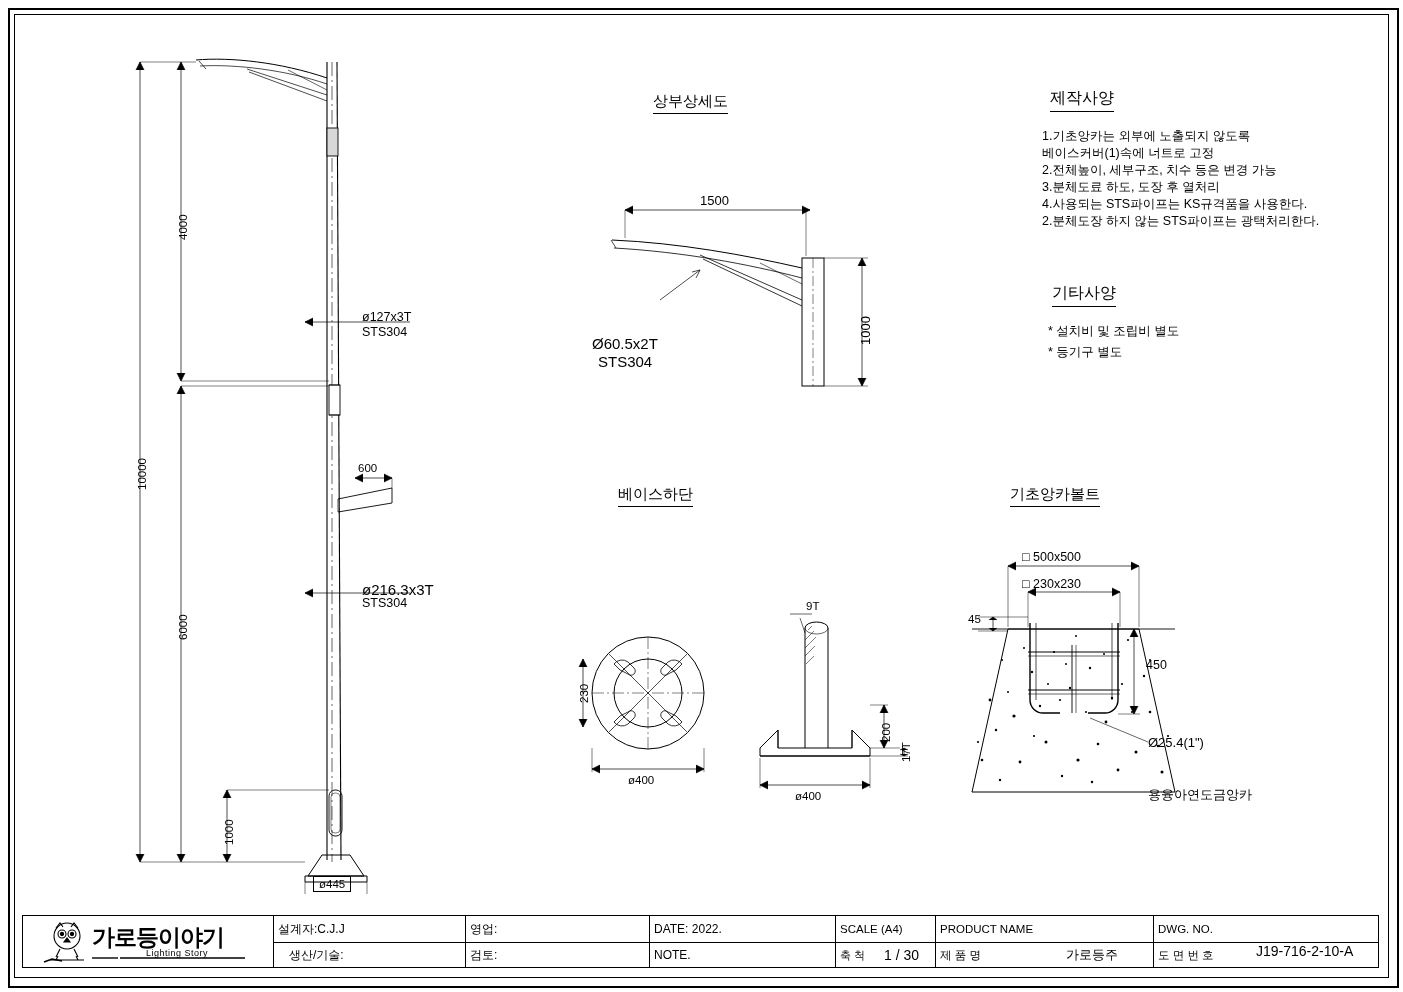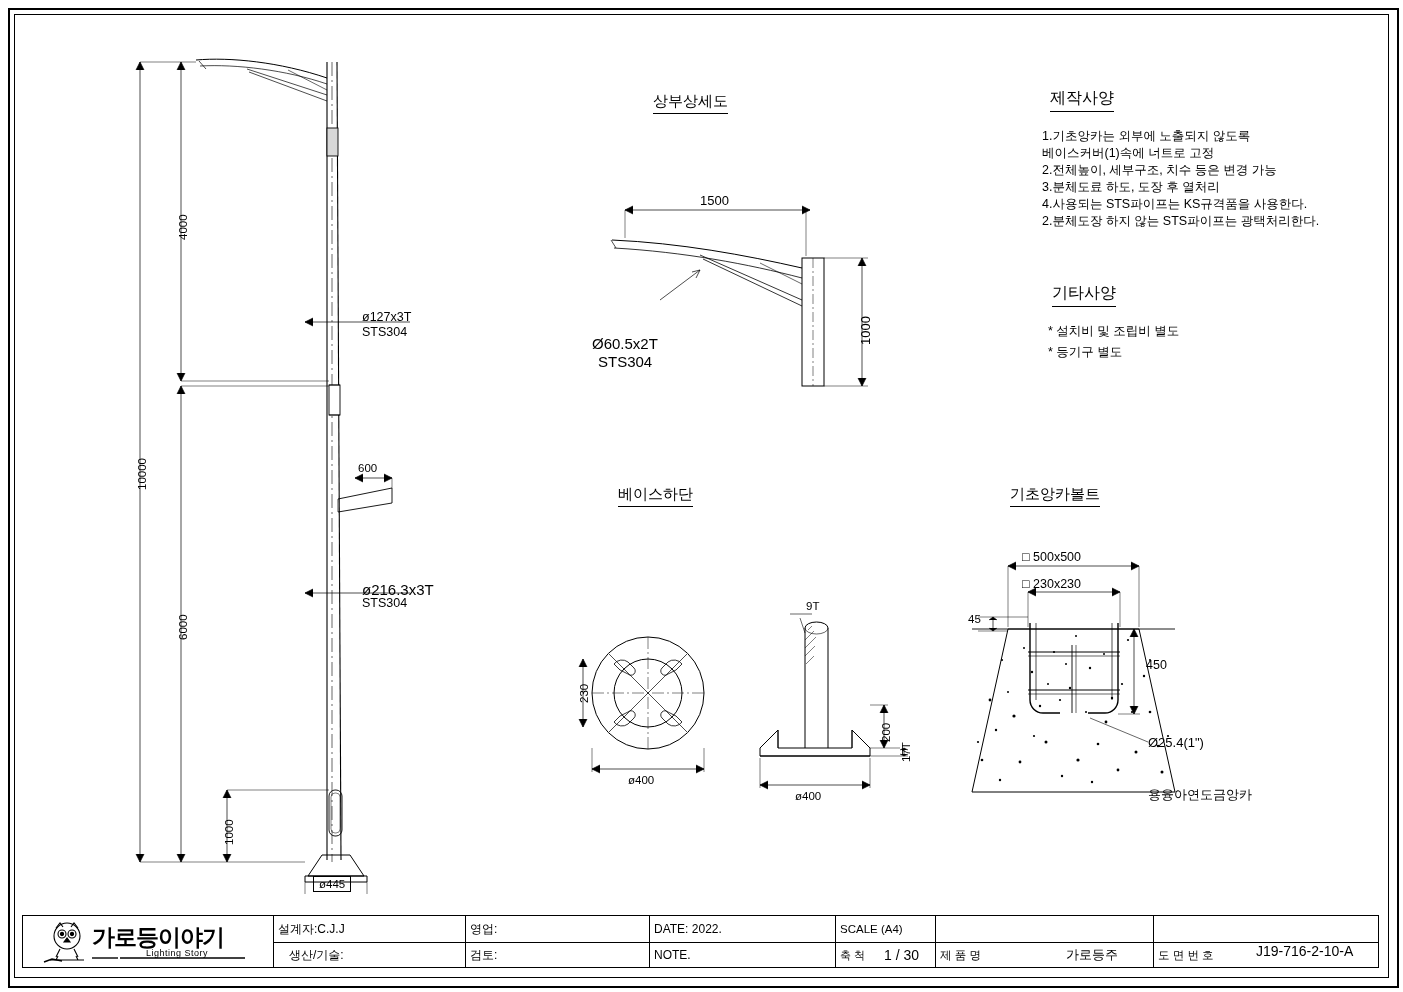--- a/index.html
+++ b/index.html
@@ -327,23 +327,25 @@
     <div class="cell" style="left:250px;top:26px;width:192px;height:26px;padding-left:16px;">생산/기술:</div>
     <div class="cell" style="left:442px;top:0;width:184px;height:26px;">영업:</div>
     <div class="cell" style="left:442px;top:26px;width:184px;height:26px;">검토:</div>
     <div class="cell" style="left:626px;top:0;width:186px;height:26px;">DATE: 2022.</div>
     <div class="cell" style="left:626px;top:26px;width:186px;height:26px;">NOTE.</div>
 
     <div class="cell" style="left:812px;top:0;width:100px;height:26px;font-size:11.5px;">SCALE (A4)</div>
     <div class="cell" style="left:812px;top:26px;width:46px;height:26px;font-size:11px;">축 척</div>
     <div class="cell" style="left:856px;top:26px;width:56px;height:26px;font-size:14px;">1 / 30</div>
 
+    <div class="cell" style="left:912px;top:0;width:218px;height:26px;font-size:11.5px;">PRODUCT NAME</div>
     <div class="cell" style="left:912px;top:26px;width:100px;height:26px;font-size:11.5px;">제 품 명</div>
     <div class="cell" style="left:1022px;top:26px;width:108px;height:26px;font-size:13px;margin-left:16px;">가로등주</div>
 
+    <div class="cell" style="left:1130px;top:0;width:227px;height:26px;font-size:11.5px;">DWG. NO.</div>
     <div class="cell" style="left:1130px;top:26px;width:110px;height:26px;font-size:11.5px;">도 면 번 호</div>
     <div class="cell" style="left:1228px;top:20px;width:130px;height:30px;font-size:14px;">J19-716-2-10-A</div>
   </div>
 
   <div class="logo-wrap">
     <svg viewBox="0 0 230 46" width="230" height="46">
       <g stroke="#000" fill="none" stroke-width="1.1">
         <ellipse cx="37" cy="16" rx="13" ry="13"></ellipse>
         <circle cx="32" cy="14" r="4"></circle>
           <circle cx="42" cy="14" r="4"></circle>

